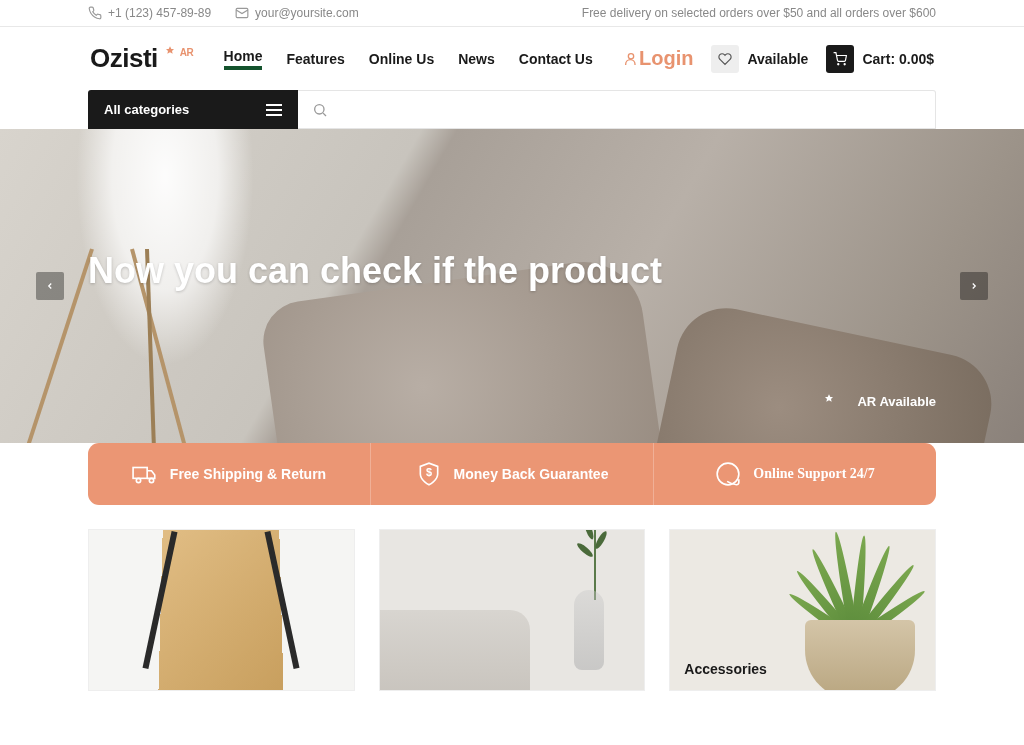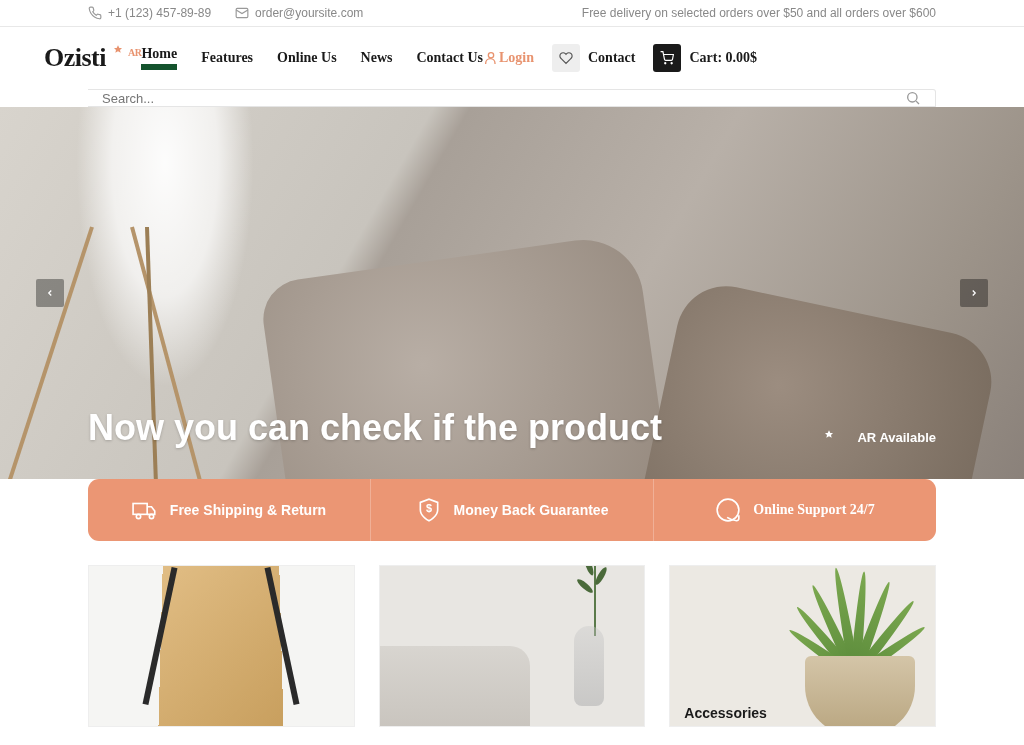--- a/index.html
+++ b/index.html
@@ -3,63 +3,63 @@
 <meta charset="utf-8">
 <style>
 * { margin: 0; padding: 0; box-sizing: border-box; }
 body { font-family: -apple-system, BlinkMacSystemFont, 'Segoe UI', Arial, sans-serif; background: #fff; width: 1024px; }
 
 .topbar { display: flex; justify-content: space-between; align-items: center; padding: 6px 88px; font-size: 12px; color: #888; border-bottom: 1px solid #e8e8e8; }
 .topbar-left { display: flex; gap: 24px; align-items: flex-end; }
 .topbar-item { display: flex; align-items: center; gap: 6px; }
 .topbar-icon { width: 14px; height: 14px; display: inline-flex; }
 
-.header { display: flex; align-items: center; justify-content: flex-start; padding: 16px 44px; font-family: Liberation Serif, serif; }
+.header { display: flex; align-items: center; justify-content: space-between; padding: 16px 90px; }
 .logo { font-size: 26px; font-weight: 700; color: #1a1a1a; display: flex; align-items: center; letter-spacing: -0.5px; }
 .logo-ar { color: #e8936f; font-size: 10px; font-weight: 700; display: flex; align-items: center; gap: 2px; margin-left: 4px; margin-top: -12px; }
 .logo-ar-icon { width: 16px; height: 16px; }
 
 .nav { display: flex; align-items: center; gap: 24px; }
 .nav-link { font-size: 14px; font-weight: 700; color: #1a1a1a; text-decoration: none; cursor: pointer; }
-.nav-link.active { border-bottom: 6px solid #14532d; padding-bottom: 2px; }
+.nav-link.active { border-bottom: 4px solid #14532d; padding-bottom: 2px; }
 
 .header-right { display: flex; align-items: center; gap: 18px; }
-.login { color: #e8936f; font-weight: 700; font-size: 14px; display: flex; align-items: center; gap: 0; cursor: pointer; }
+.login { color: #e8936f; font-weight: 700; font-size: 20px; display: flex; align-items: center; gap: 0; cursor: pointer; }
 .wishlist { font-weight: 700; font-size: 14px; color: #1a1a1a; display: flex; align-items: center; gap: 8px; cursor: pointer; }
 .wishlist-icon { background: #eee; width: 28px; height: 28px; display: flex; align-items: center; justify-content: center; border-radius: 3px; }
 .cart { font-weight: 700; font-size: 14px; color: #1a1a1a; display: flex; align-items: center; gap: 8px; cursor: pointer; }
 .cart-icon { background: #1a1a1a; color: #fff; width: 28px; height: 28px; display: flex; align-items: center; justify-content: center; border-radius: 3px; }
 
 .searchrow { display: flex; padding: 0 88px; }
 .categories { background: #1a1a1a; color: #fff; padding: 12px 16px; font-weight: 700; font-size: 13px; width: 210px; display: flex; justify-content: space-between; align-items: center; cursor: pointer; border-radius: 3px 0 0 0; }
 .searchbox { flex: 1; border: 1px solid #e5e5e5; border-left: none; display: flex; align-items: center; padding: 0 14px; border-radius: 0 3px 0 0; }
 .searchbox input { flex: 1; border: none; outline: none; font-size: 13px; color: #999; height: 100%; }
 .search-icon { color: #999; width: 16px; height: 16px; }
 
-.hero { position: relative; height: 372px; background: linear-gradient(120deg, #d8d4cd 0%, #c8c4bd 35%, #a8a098 38%, #b8b0a8 60%, #9c9389 85%, #8a817a 100%); display: flex; align-items: flex-end; padding: 0 88px 30px; overflow: hidden; }
+.hero { position: relative; height: 314px; background: linear-gradient(120deg, #d8d4cd 0%, #c8c4bd 35%, #a8a098 38%, #b8b0a8 60%, #9c9389 85%, #8a817a 100%); display: flex; align-items: center; padding: 0 88px 30px; overflow: hidden; }
 .hero-lamp { position: absolute; left: 40px; top: 0; width: 250px; height: 100%; background: radial-gradient(ellipse at 50% 15%, rgba(255,255,255,0.95) 0%, rgba(255,255,255,0.7) 30%, transparent 50%); }
 .hero-tripod1 { position: absolute; left: 90px; top: 120px; width: 4px; height: 370px; background: #b5946a; transform: rotate(18deg); transform-origin: top; }
 .hero-tripod2 { position: absolute; left: 130px; top: 120px; width: 4px; height: 370px; background: #b5946a; transform: rotate(-15deg); transform-origin: top; }
 .hero-tripod3 { position: absolute; left: 145px; top: 120px; width: 4px; height: 370px; background: #9c7f56; transform: rotate(-2deg); transform-origin: top; }
 .hero-pillow1 { position: absolute; left: 280px; top: 150px; width: 380px; height: 340px; background: radial-gradient(circle at 40% 30%, #b8aea5 0%, #978b80 80%); border-radius: 40px 60px 60px 40px; transform: rotate(-8deg); }
 .hero-pillow2 { position: absolute; right: 50px; top: 200px; width: 320px; height: 290px; background: radial-gradient(circle at 35% 30%, #9c8d80 0%, #786b5e 80%); border-radius: 50px; transform: rotate(12deg); }
 .hero-title { color: #fff; font-size: 36px; font-weight: 700; line-height: 1.2; z-index: 2; position: relative; text-shadow: 0 1px 3px rgba(0,0,0,0.2); }
 .hero-arrow { position: absolute; top: 50%; transform: translateY(-50%); width: 28px; height: 28px; background: rgba(0,0,0,0.35); color: #fff; display: flex; align-items: center; justify-content: center; cursor: pointer; z-index: 3; font-size: 14px; border-radius: 2px; }
 .hero-arrow.left { left: 36px; }
 .hero-arrow.right { right: 36px; }
 .ar-badge { position: absolute; right: 88px; bottom: 34px; color: #fff; font-weight: 700; font-size: 13px; display: flex; align-items: center; gap: 20px; z-index: 2; }
 
 .features { display: flex; margin: 0 88px; background: #eb9674; color: #fff; border-radius: 11px; }
 .feature { flex: 1; display: flex; align-items: center; justify-content: center; gap: 12px; padding: 18px; font-weight: 600; font-size: 14px; border-right: 1px solid rgba(255,255,255,0.25); }
 .feature:last-child { border-right: none; font-family: Liberation Serif, serif; }
 .feature-icon { width: 26px; height: 26px; }
 
 .cards { display: flex; gap: 24px; padding: 24px 88px 0; }
 .card { flex: 1; height: 162px; border: 1px solid #eee; background: #f5f5f3; position: relative; overflow: hidden; cursor: pointer; }
-.card-label { position: absolute; left: 14px; bottom: 5px; font-weight: 700; font-size: 14px; color: #1a1a1a; }
+.card-label { position: absolute; left: 14px; bottom: 13px; font-weight: 700; font-size: 14px; color: #1a1a1a; }
 
 .card1-chair { position: absolute; left: 50%; top: -30px; transform: translateX(-50%); }
 .card1-seat { width: 120px; height: 190px; background: linear-gradient(135deg, #e3c088 0%, #c89f5e 100%); border-radius: 2px; transform: perspective(400px) rotateX(10deg); }
 .card1-leg { position: absolute; width: 6px; height: 140px; background: #2a2a2a; }
 
 .card2-sofa { position: absolute; left: -30px; bottom: -40px; width: 180px; height: 120px; background: linear-gradient(180deg, #d8d5d0 0%, #c2bdb6 100%); border-radius: 20px 20px 10px 10px; }
 .card2-vase { position: absolute; right: 40px; bottom: 20px; width: 30px; height: 80px; background: linear-gradient(180deg, rgba(200,200,200,0.4) 0%, rgba(180,180,180,0.6) 100%); border-radius: 15px 15px 8px 8px; }
 .card2-stem { position: absolute; right: 48px; bottom: 90px; width: 2px; height: 70px; background: #5a7a4a; }
 .card2-leaf { position: absolute; width: 6px; height: 20px; background: #4a6a3a; border-radius: 50%; }
 
@@ -76,21 +76,21 @@
       <svg class="topbar-icon" viewBox="0 0 24 24" fill="none" stroke="#999" stroke-width="2">
           <path d="M22 16.92v3a2 2 0 01-2.18 2 19.79 19.79 0 01-8.63-3.07 19.5 19.5 0 01-6-6 19.79 19.79 0 01-3.07-8.67A2 2 0 014.11 2h3a2 2 0 012 1.72 12.84 12.84 0 00.7 2.81 2 2 0 01-.45 2.11L8.09 9.91a16 16 0 006 6l1.27-1.27a2 2 0 012.11-.45 12.84 12.84 0 002.81.7A2 2 0 0122 16.92z"></path>
         </svg>
       <span>+1 (123) 457-89-89</span>
     </div>
     <div class="topbar-item">
       <svg class="topbar-icon" viewBox="0 0 24 24" fill="none" stroke="#999" stroke-width="2">
           <rect x="2" y="4" width="20" height="16" rx="2"></rect>
           <polyline points="2,7 12,13 22,7"></polyline>
         </svg>
-      <span>order@yoursite.com</span>
+      <span>your@yoursite.com</span>
     </div>
   </div>
   <div>Free delivery on selected orders over $50 and all orders over $600</div>
 </div>
 
 <div class="header">
   <div class="logo">
     <span>Ozisti</span>
     <span class="logo-ar">
       <svg class="logo-ar-icon" viewBox="0 0 24 24" fill="#e8936f">
@@ -113,38 +113,45 @@
           <path d="M4 21v-1a7 7 0 0114 0v1"></path>
         </svg>
       <span>Login</span>
     </div>
     <div class="wishlist">
       <span class="wishlist-icon">
         <svg width="14" height="14" viewBox="0 0 24 24" fill="none" stroke="#555" stroke-width="2">
             <path d="M20.84 4.61a5.5 5.5 0 00-7.78 0L12 5.67l-1.06-1.06a5.5 5.5 0 00-7.78 7.78l1.06 1.06L12 21.23l7.78-7.78 1.06-1.06a5.5 5.5 0 000-7.78z"></path>
           </svg>
       </span>
-      <span>Contact</span>
+      <span>Available</span>
     </div>
     <div class="cart">
       <span class="cart-icon">
         <svg width="14" height="14" viewBox="0 0 24 24" fill="none" stroke="#fff" stroke-width="2">
             <circle cx="9" cy="21" r="1"></circle>
             <circle cx="20" cy="21" r="1"></circle>
             <path d="M1 1h4l2.68 13.39a2 2 0 002 1.61h9.72a2 2 0 002-1.61L23 6H6"></path>
           </svg>
       </span>
       <span>Cart: 0.00$</span>
     </div>
   </div>
 </div>
 
 <div class="searchrow">
+  <div class="categories">
+    <span>All categories</span>
+    <svg width="16" height="12" viewBox="0 0 16 12" fill="none" stroke="#fff" stroke-width="2">
+        <line x1="0" y1="1" x2="16" y2="1"></line>
+        <line x1="0" y1="6" x2="16" y2="6"></line>
+        <line x1="0" y1="11" x2="16" y2="11"></line>
+      </svg>
+  </div>
   <div class="searchbox">
-    <input placeholder="Search..." style="">
     <svg class="search-icon" viewBox="0 0 24 24" fill="none" stroke="#999" stroke-width="2">
         <circle cx="11" cy="11" r="7"></circle>
         <line x1="21" y1="21" x2="16.65" y2="16.65"></line>
       </svg>
   </div>
 </div>
 
 <div class="hero">
   <div class="hero-lamp"></div>
   <div class="hero-tripod1"></div>

